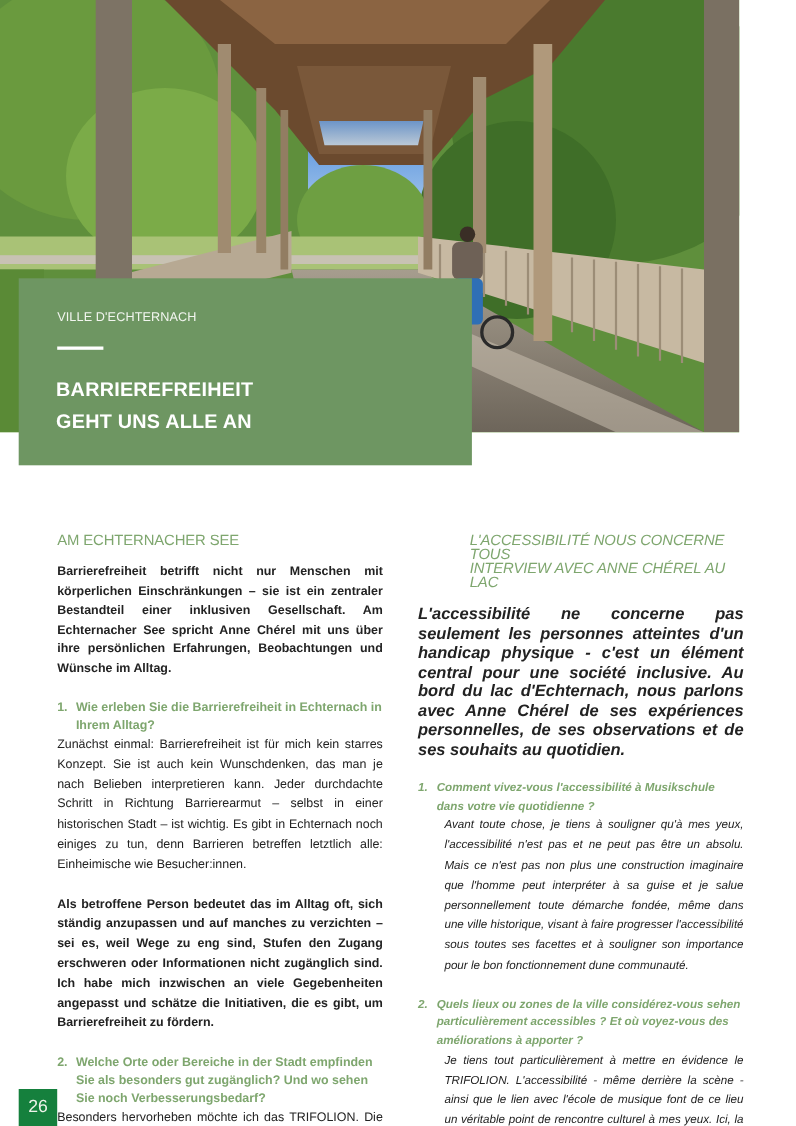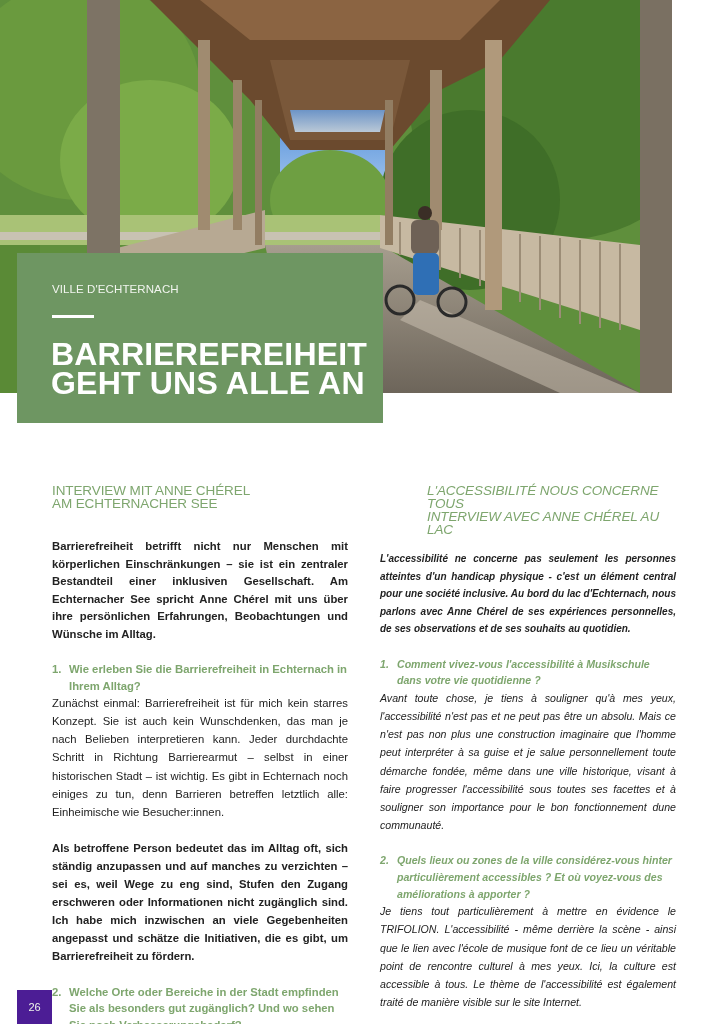--- a/index.html
+++ b/index.html
@@ -4,43 +4,43 @@
 <style>
   * { box-sizing: border-box; margin: 0; padding: 0; }
   html, body { width: 724px; height: 1024px; background: #ffffff; overflow: hidden; }
   body { position: relative; font-family: "Liberation Sans", "DejaVu Sans", sans-serif; color: #1e1e1e; }
 
   
   .photo { position: absolute; left: 0; top: 0; width: 672px; height: 393px; overflow: hidden; background: #8fb86a; }
   .photo svg { display: block; width: 672px; height: 393px; }
 
   
-  .title-box { position: absolute; left: 17px; top: 253px; width: 366px; height: 170px; background: #6e9662; color: #fff; }
+  .title-box { position: absolute; left: 17px; top: 253px; width: 412px; height: 170px; background: #6e9662; color: #fff; }
   .title-box .kicker { position: absolute; left: 35px; top: 30px; font-size: 11.5px; letter-spacing: 0.1px; color: #f2f5ef; }
   .title-box .rule { position: absolute; left: 35px; top: 62px; width: 42px; height: 3px; background: #ffffff; }
-  .title-box .headline { position: absolute; left: 34px; top: 87px; font-size: 32px; line-height: 29px; font-weight: 700; color: #ffffff; letter-spacing: 0.2px; }
+  .title-box .headline { position: absolute; left: 34px; top: 87px; font-size: 18px; line-height: 29px; font-weight: 700; color: #ffffff; letter-spacing: 0.2px; }
 
   
   .col { position: absolute; top: 484px; width: 296px; }
   .col-de { left: 52px; }
   .col-fr { left: 380px; }
   .col h2 { font-weight: 400; font-size: 13.5px; line-height: 13px; color: #7ea66e; text-transform: uppercase; letter-spacing: -0.1px; }
   .col-fr h2 { font-style: italic; margin-left: 47px; }
-  .lead { margin-top: 28px; font-weight: 700; font-size: 11.3px; line-height: 17.5px; text-align: justify; color: #222; }
-  .col-fr .lead { font-style: italic; font-size: 10px; margin-top: 14px; }
+  .lead { margin-top: 15px; font-weight: 700; font-size: 11.3px; line-height: 17.5px; text-align: justify; color: #222; }
+  .col-fr .lead { font-style: italic; font-size: 15px; margin-top: 14px; }
   .q { display: flex; margin-top: 18px; font-weight: 700; font-size: 11.3px; line-height: 16.6px; color: #7ea66e; }
   .col-fr .q { font-style: italic; font-size: 10.6px; }
   .q .num { width: 17px; flex: 0 0 17px; }
   .q .qt { flex: 1; }
   .ans { font-size: 11.3px; line-height: 18.1px; text-align: justify; color: #222; }
-  .col-fr .ans { font-style: italic; font-size: 10.6px; line-height: 18.2px; }
+  .col-fr .ans { font-style: italic; font-size: 10.6px; line-height: 18.2px; margin-left: 24px; }
   .ans.gap { margin-top: 18px; font-weight: bold; }
 
   
-  .page-num { position: absolute; left: 17px; top: 990px; width: 35px; height: 34px; background: #4c1d95; color: #eef3ea; font-size: 11px; display: flex; align-items: center; justify-content: center; }
+  .page-num { position: absolute; left: 17px; top: 990px; width: 35px; height: 34px; background: #15803d; color: #eef3ea; font-size: 16px; display: flex; align-items: center; justify-content: center; }
 </style>
 </head>
 <body>
 
 <div class="photo">
   <svg viewBox="0 0 672 393" preserveAspectRatio="none">
     <defs>
       <linearGradient id="sky" x1="0" y1="0" x2="0" y2="1">
         <stop offset="0" stop-color="#6a9fe0"></stop>
         <stop offset="1" stop-color="#c5dcf2"></stop>
@@ -110,21 +110,20 @@
   <div class="kicker">VILLE D'ECHTERNACH</div>
   <div class="rule"></div>
   <div class="headline">
     <div>BARRIEREFREIHEIT</div>
     <div>GEHT UNS ALLE AN</div>
   </div>
 </div>
 
 <div class="col col-de">
   <h2>
-    <div>INTERVIEW MIT ANNE CHÉREL</div>
     <div>AM ECHTERNACHER SEE</div>
   </h2>
   <p class="lead">Barrierefreiheit betrifft nicht nur Menschen mit körperlichen Einschränkungen – sie ist ein zentraler Bestandteil einer inklusiven Gesellschaft. Am Echternacher See spricht Anne Chérel mit uns über ihre persönlichen Erfahrungen, Beobachtungen und Wünsche im Alltag.</p>
 
   <div class="q">
     <span class="num">1.</span>
     <span class="qt">Wie erleben Sie die Barrierefreiheit in Echternach in Ihrem Alltag?</span>
   </div>
   <p class="ans">Zunächst einmal: Barrierefreiheit ist für mich kein starres Konzept. Sie ist auch kein Wunschdenken, das man je nach Belieben interpretieren kann. Jeder durchdachte Schritt in Richtung Barrierearmut – selbst in einer historischen Stadt – ist wichtig. Es gibt in Echternach noch einiges zu tun, denn Barrieren betreffen letztlich alle: Einheimische wie Besucher:innen.</p>
   <p class="ans gap">Als betroffene Person bedeutet das im Alltag oft, sich ständig anzupassen und auf manches zu verzichten – sei es, weil Wege zu eng sind, Stufen den Zugang erschweren oder Informationen nicht zugänglich sind. Ich habe mich inzwischen an viele Gegebenheiten angepasst und schätze die Initiativen, die es gibt, um Barrierefreiheit zu fördern.</p>
@@ -144,19 +143,19 @@
   <p class="lead">L'accessibilité ne concerne pas seulement les personnes atteintes d'un handicap physique - c'est un élément central pour une société inclusive. Au bord du lac d'Echternach, nous parlons avec Anne Chérel de ses expériences personnelles, de ses observations et de ses souhaits au quotidien.</p>
 
   <div class="q">
     <span class="num">1.</span>
     <span class="qt">Comment vivez-vous l'accessibilité à Musikschule dans votre vie quotidienne ?</span>
   </div>
   <p class="ans">Avant toute chose, je tiens à souligner qu'à mes yeux, l'accessibilité n'est pas et ne peut pas être un absolu. Mais ce n'est pas non plus une construction imaginaire que l'homme peut interpréter à sa guise et je salue personnellement toute démarche fondée, même dans une ville historique, visant à faire progresser l'accessibilité sous toutes ses facettes et à souligner son importance pour le bon fonctionnement dune communauté.</p>
 
   <div class="q">
     <span class="num">2.</span>
-    <span class="qt">Quels lieux ou zones de la ville considérez-vous hinter particulièrement accessibles ? Et où voyez-vous des améliorations à apporter ?</span>
+    <span class="qt">Quels lieux ou zones de la ville considérez-vous sehen particulièrement accessibles ? Et où voyez-vous des améliorations à apporter ?</span>
   </div>
   <p class="ans">Je tiens tout particulièrement à mettre en évidence le TRIFOLION. L'accessibilité - même derrière la scène - ainsi que le lien avec l'école de musique font de ce lieu un véritable point de rencontre culturel à mes yeux. Ici, la culture est accessible à tous. Le thème de l'accessibilité est également traité de manière visible sur le site Internet.</p>
 
 </div>
 
 <div class="page-num">26</div>
 
 </body></html>

